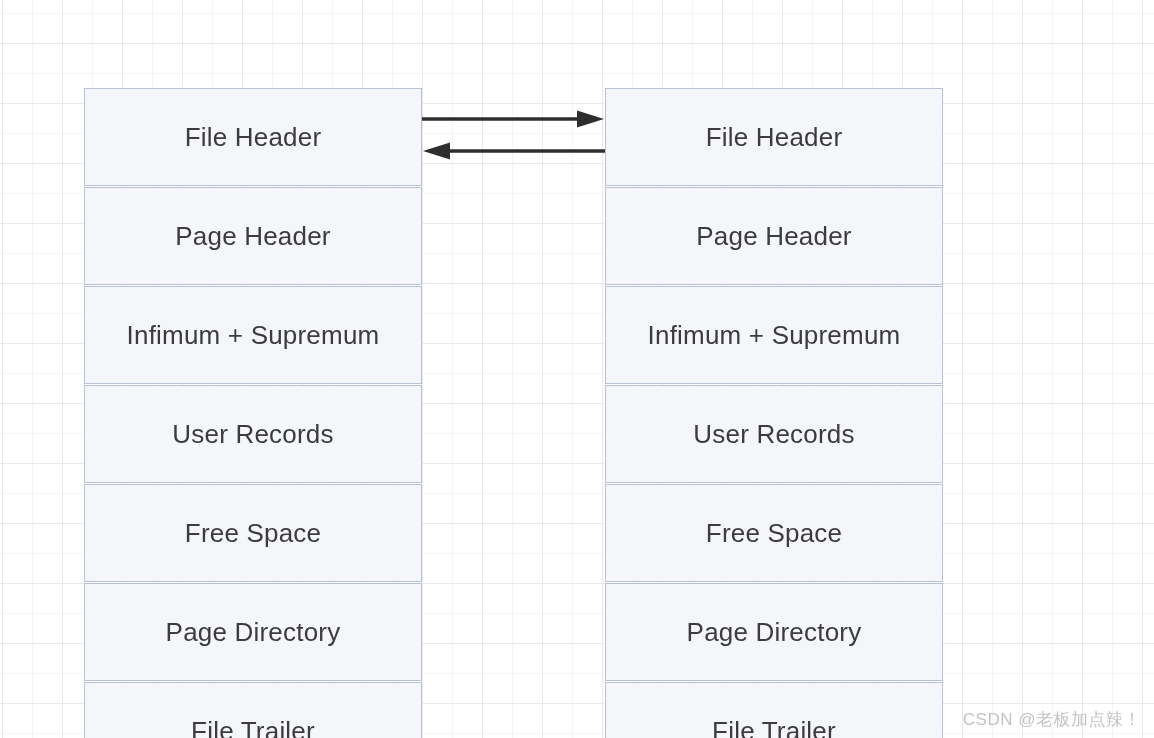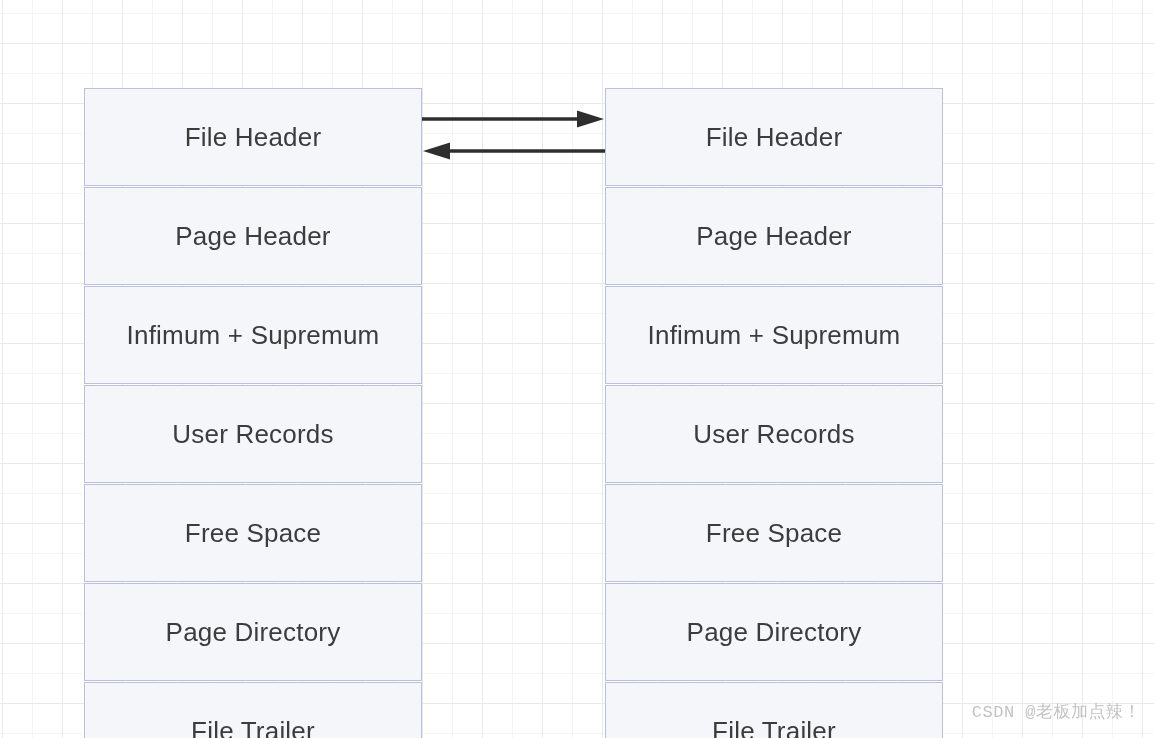--- a/index.html
+++ b/index.html
@@ -57,25 +57,24 @@
   .arrows {
     position: absolute;
     left: 422px;
     top: 88px;
     width: 183px;
     height: 90px;
   }
   .watermark {
     position: absolute;
     right: 13px;
-    bottom: 15px;
+    bottom: 7px;
     font-size: 17px;
     color: var(--watermark-color);
     letter-spacing: 0.5px;
-    font-family: Liberation Mono, monospace;
   }
 </style>
 </head>
 <body>
 
 <div class="canvas">
 
   <div class="page-stack left">
     <div class="cell">File Header</div>
     <div class="cell">Page Header</div>

